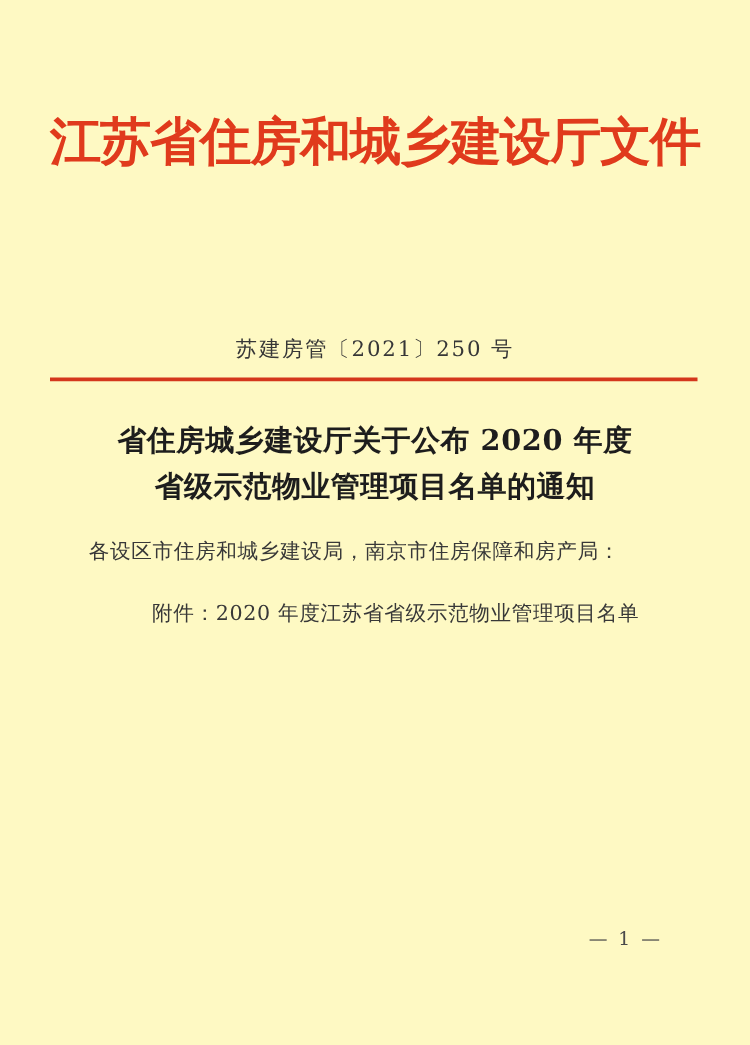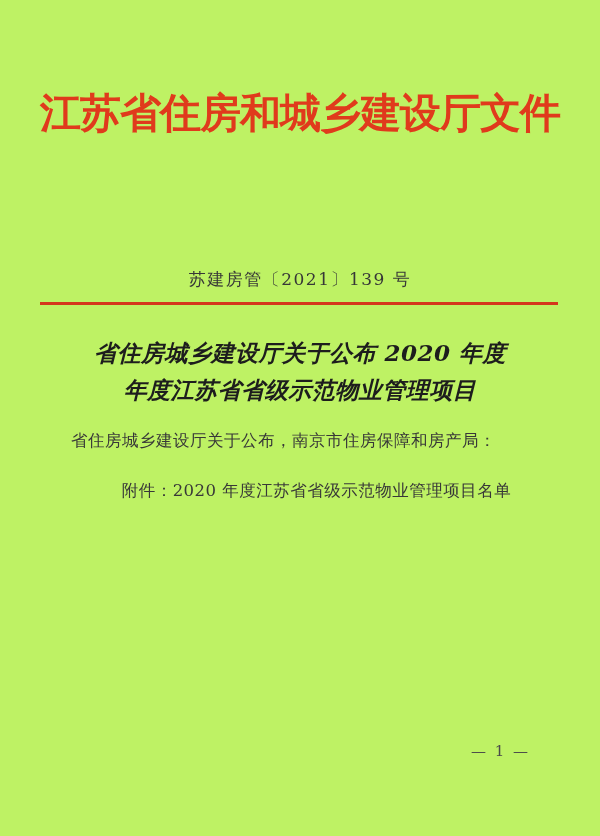--- a/index.html
+++ b/index.html
@@ -5,21 +5,21 @@
   * { margin: 0; padding: 0; box-sizing: border-box; }
   html, body { background: #ffffff; }
   body {
     width: 600px; height: 836px;
     font-family: "DejaVu Serif", "Liberation Serif", serif;
     overflow: hidden;
   }
   .page {
     position: relative;
     width: 600px; height: 836px;
-    background: #bef264;
+    background: #fef9c3;
   }
   .red-header {
     position: absolute;
     top: 86px; left: 0; right: 0;
     text-align: center;
     color: #e03a1c;
     font-size: 41px;
     font-weight: 800;
     letter-spacing: -1px;
     white-space: nowrap;
@@ -40,21 +40,20 @@
   }
   .notice-title {
     position: absolute;
     top: 334px; left: 0; right: 0;
     text-align: center;
     color: #1d1d1d;
     font-size: 23px;
     font-weight: bold;
     line-height: 37px;
     letter-spacing: 0.5px;
-    font-style: italic;
   }
   .doc-body {
     position: absolute;
     top: 424px; left: 71px;
     width: 458px;
     color: #383838;
     font-size: 16.5px;
     line-height: 33.6px;
     text-align: justify;
     letter-spacing: 0.5px;
@@ -76,29 +75,29 @@
     white-space: nowrap;
   }
 </style>
 </head>
 <body>
 
 <div class="page">
 
   <div class="red-header">江苏省住房和城乡建设厅文件</div>
 
-  <div class="doc-number">苏建房管〔2021〕139 号</div>
+  <div class="doc-number">苏建房管〔2021〕250 号</div>
 
   <div class="red-line"></div>
 
   <div class="notice-title">
     <div>省住房城乡建设厅关于公布 2020 年度</div>
-    <div>年度江苏省省级示范物业管理项目</div>
+    <div>省级示范物业管理项目名单的通知</div>
   </div>
 
   <div class="doc-body">
-    <p class="salutation">省住房城乡建设厅关于公布，南京市住房保障和房产局：</p>
+    <p class="salutation">各设区市住房和城乡建设局，南京市住房保障和房产局：</p>
     <p class="attachment">附件：2020 年度江苏省省级示范物业管理项目名单</p>
   </div>
 
   <div class="page-number">— 1 —</div>
 
 </div>
 
 </body></html>

